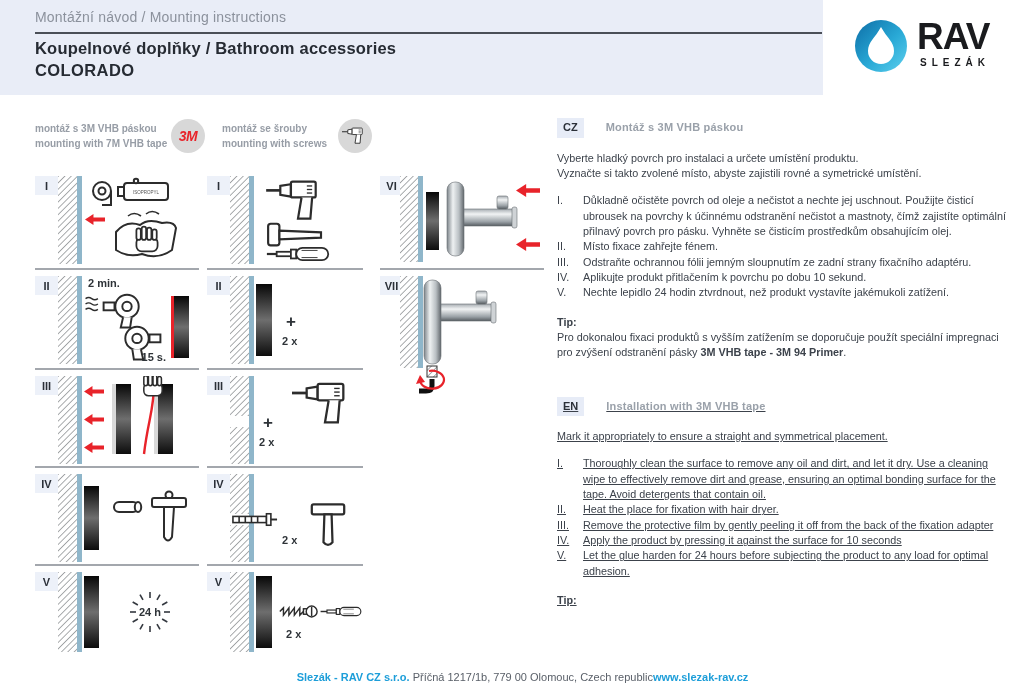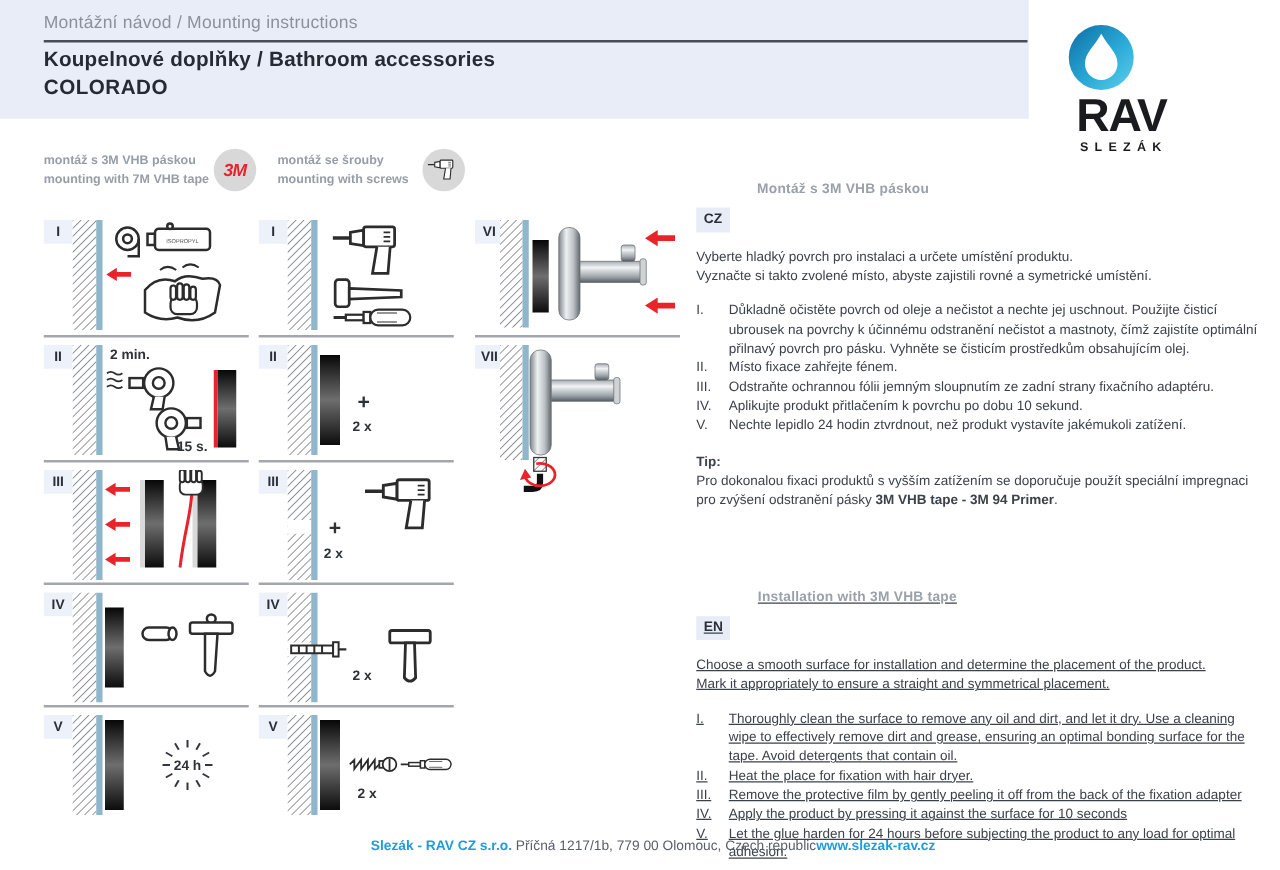--- a/index.html
+++ b/index.html
@@ -5,21 +5,21 @@
   html,body{margin:0;padding:0;background:#ffffff;}
   #page{position:relative;width:1024px;height:696px;background:#fff;overflow:hidden;
         font-family:"Liberation Sans", sans-serif;color:#2b3038;}
 
   
   .header-panel{position:absolute;left:0;top:0;width:823px;height:95px;background:#e9edf7;}
   .eyebrow{position:absolute;left:35px;top:9px;font-size:14px;color:#8b919c;letter-spacing:.2px;}
   .header-rule{position:absolute;left:35px;top:32px;width:787px;height:0;border-top:2px solid #4a4f57;}
   .doc-title{position:absolute;left:35px;top:39px;font-size:16.5px;font-weight:700;color:#262b33;letter-spacing:.2px;}
   .doc-model{position:absolute;left:35px;top:61px;font-size:16.5px;font-weight:700;color:#262b33;letter-spacing:.4px;}
-  .logo{position:absolute;left:853px;top:18px;display:flex;align-items:flex-start;flex-direction:column;}
+  .logo{position:absolute;left:853px;top:18px;display:flex;align-items:flex-start;}
   .logo-text{margin-left:8px;line-height:1;}
   .logo-brand{font-size:37px;font-weight:800;color:#1a1b1e;letter-spacing:-1px;line-height:1;}
   .logo-sub{font-size:10px;font-weight:700;color:#1a1b1e;letter-spacing:5px;margin-top:3px;margin-left:3px;}
 
   
   .method-label{position:absolute;font-size:10px;font-weight:600;color:#979da6;line-height:1.45;}
   .badge-circle{position:absolute;width:34px;height:34px;border-radius:50%;background:#d8d8d8;
                 display:flex;align-items:center;justify-content:center;}
   .badge-3m{font-size:14px;font-weight:800;font-style:italic;color:#e8232a;letter-spacing:-.5px;}
   .chip{position:absolute;min-width:19px;height:19px;padding:0 2px;background:#edf1f9;color:#2b3038;
@@ -27,21 +27,21 @@
   .sep{position:absolute;height:1.5px;background:#a3a7ad;}
   .diagram{position:absolute;}
   svg text{fill:#2e3338;font-family:"Liberation Sans",sans-serif;}
   .t-note{font-size:11px;font-weight:600;}
   .t-plus{font-size:17px;font-weight:700;}
   .t-tiny{font-size:4.5px;fill:#555;}
 
   
   .texts{position:absolute;left:557px;top:118px;width:455px;font-size:10.8px;line-height:1.42;color:#3c424b;}
   .lang-row{display:flex;align-items:center;}
-  .lang-badge{background:#e7ecf7;font-weight:700;font-size:11px;padding:2px 6px;color:#2b3038;margin-top:48px;}
+  .lang-badge{background:#e7ecf7;font-weight:700;font-size:11px;padding:2px 6px;color:#2b3038;}
   .lang-heading{margin-left:22px;color:#9aa1aa;font-weight:600;font-size:11px;letter-spacing:.2px;}
   .intro{margin-top:13px;}
   .steps-list{margin-top:12px;}
   .step-item{display:flex;}
   .step-item .num{width:26px;flex:none;}
   .tip{margin-top:14px;}
   .tip .tip-label{font-weight:700;}
   .bold{font-weight:700;}
   .section-en{margin-top:36px;text-decoration:underline;}
 
@@ -449,21 +449,20 @@
         <div><span>Pro dokonalou fixaci produktů s vyšším zatížením se doporučuje použít speciální impregnaci pro zvýšení odstranění pásky </span><span class="bold">3M VHB tape - 3M 94 Primer</span><span>.</span></div>
       </div>
     </div>
 
     <div class="section-en">
       <div class="lang-row">
         <span class="lang-badge">EN</span>
         <span class="lang-heading">Installation with 3M VHB tape</span>
       </div>
       <div class="intro">
-        <div>Choose a smooth surface for installation and determine the placement of the product.</div>
         <div>Mark it appropriately to ensure a straight and symmetrical placement.</div>
       </div>
       <div class="steps-list">
         <div class="step-item">
           <span class="num">I.</span>
           <span>Thoroughly clean the surface to remove any oil and dirt, and let it dry. Use a cleaning wipe to effectively remove dirt and grease, ensuring an optimal bonding surface for the tape. Avoid detergents that contain oil.</span>
         </div>
         <div class="step-item">
           <span class="num">II.</span>
           <span>Heat the place for fixation with hair dryer.</span>

